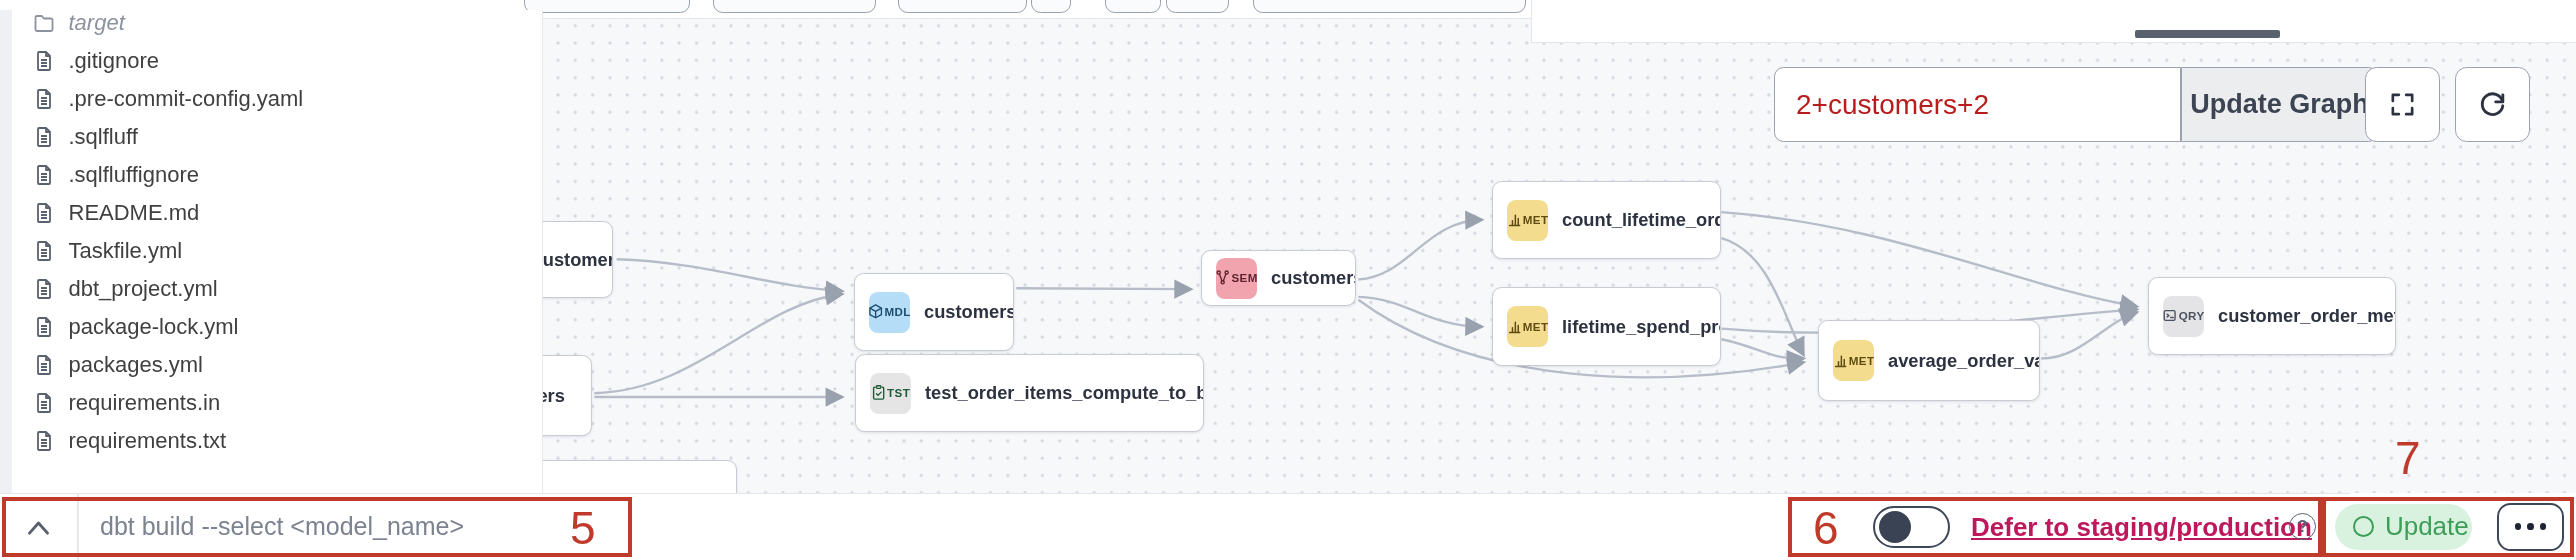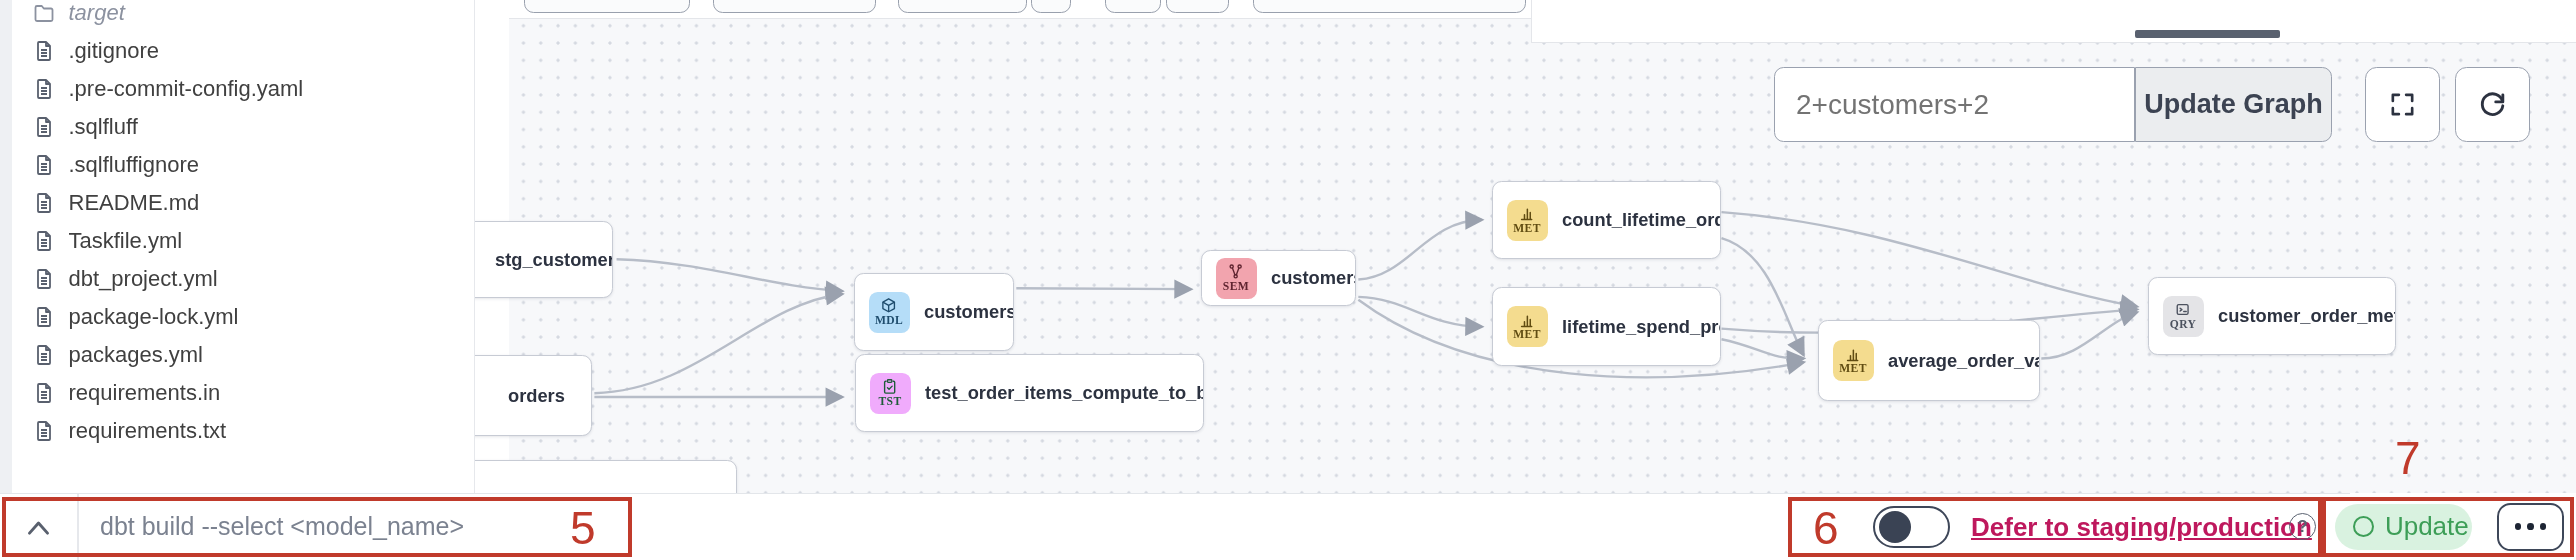--- a/index.html
+++ b/index.html
@@ -40,45 +40,45 @@
   svg.edges path.edge { stroke:#b7bdc8; stroke-width:2.5; fill:none; }
 
   
   .node {
     position:absolute; background:#fff; border:1.9px solid #c7cbd4; border-radius:9.6px;
     box-shadow:0 1px 2.9px rgba(40,50,70,.12);
     display:flex; align-items:center; padding-left:13.5px; gap:14.5px; z-index:3;
     white-space:nowrap; overflow:hidden; cursor:pointer;
   }
   .chip { width:41px; height:41px; border-radius:8.7px; flex:0 0 auto;
-    display:flex; flex-direction:column; align-items:center; justify-content:center;font-family:Liberation Serif, serif; }
+    display:flex; flex-direction:row; align-items:center; justify-content:center; }
   .chip svg { width:17.3px; height:17.3px; }
   .chip .tag { font-size:11.6px; font-weight:700; letter-spacing:0.4px; margin-top:-1px; }
   .node .lbl { font-size:18.3px; font-weight:600; color:#2c3240; }
 
   
   .search-ctl { left:1774px; top:67px; height:75px; display:flex; z-index:3; }
   .search-input {
-    width:361px; height:75px; border:1.9px solid #9aa1af; border-right:1px solid #9aa1af;
-    border-radius:9.6px 0 0 9.6px; background:#fff; font-size:28px; color:#737373;
+    width:407px; height:75px; border:1.9px solid #9aa1af; border-right:1px solid #9aa1af;
+    border-radius:9.6px 0 0 9.6px; background:#fff; font-size:28px; color:#b91c1c;
     padding-left:21px; font-family:"Liberation Sans",sans-serif; outline:none;
   }
   .update-btn {
     width:197px; height:75px; border:1.9px solid #9aa1af; border-left:1px solid #9aa1af;
     border-radius:0 9.6px 9.6px 0; background:#ebedef; font-size:27px; font-weight:600;
     color:#3c4352; display:flex; align-items:center; justify-content:center; cursor:pointer;
   }
   .icon-btn {
     position:absolute; top:67px; width:75px; height:75px; background:#fff;
     border:1.9px solid #9aa1af; border-radius:11.6px; z-index:3;
     display:flex; align-items:center; justify-content:center; cursor:pointer; color:#2c3240;
   }
 
   
-  .file-panel { left:0; top:0; width:475px; height:493px; background:#fff;
+  .file-panel { left:0; top:10px; width:543px; height:493px; background:#fff;
     border-right:1.9px solid #e6e8ec; z-index:5; overflow:hidden; }
   .panel-gutter { position:absolute; left:0; top:0; width:11.6px; height:493px; background:#eef0f3; }
   .file-list { position:absolute; left:0; top:-5.8px; right:0; }
   .file-row { height:38px; display:flex; align-items:center; padding-left:32px; gap:12.5px;
     font-size:22px; color:#404040; cursor:pointer; }
   .file-row .fic { color:#59606e; display:flex; }
   .file-row .fic svg { width:24px; height:24px; }
   .file-row.muted { color:#8c92a0; font-style:italic; }
   .file-row.muted .fic { color:#8c92a0; }
 
@@ -153,21 +153,21 @@
           <svg viewBox="0 0 24 24" fill="none" stroke="currentColor" stroke-width="1.9" stroke-linejoin="round" width="17.3" height="17.3">
             <path d="M12 2.5l8 4.5v9l-8 4.5L4 16V7z"></path>
             <path d="M4 7l8 4.5L20 7M12 11.5V20"></path>
           </svg>
         </span>
         <span class="tag">MDL</span>
       </div>
       <span class="lbl">customers</span>
     </div>
     <div class="node" style="left: 855px; top: 354px; width: 349px; height: 78px;">
-      <div class="chip" style="background: #f0abfc; color: rgb(31, 92, 56);">
+      <div class="chip" style="background: #e5e5e5; color: rgb(31, 92, 56);">
         <span style="display: flex;">
           <svg viewBox="0 0 24 24" fill="none" stroke="currentColor" stroke-width="1.9" stroke-linecap="round" stroke-linejoin="round" width="17.3" height="17.3">
             <rect x="9" y="2.5" width="6" height="3.5" rx="1"></rect>
             <path d="M7 4.5H6.5A1.5 1.5 0 0 0 5 6v13.5A1.5 1.5 0 0 0 6.5 21h11a1.5 1.5 0 0 0 1.5-1.5V6a1.5 1.5 0 0 0-1.5-1.5H17"></path>
             <path d="M9 13.5l2.2 2.2 4.3-4.4"></path>
           </svg>
         </span>
         <span class="tag">TST</span>
       </div>
       <span class="lbl">test_order_items_compute_to_bools...</span>

